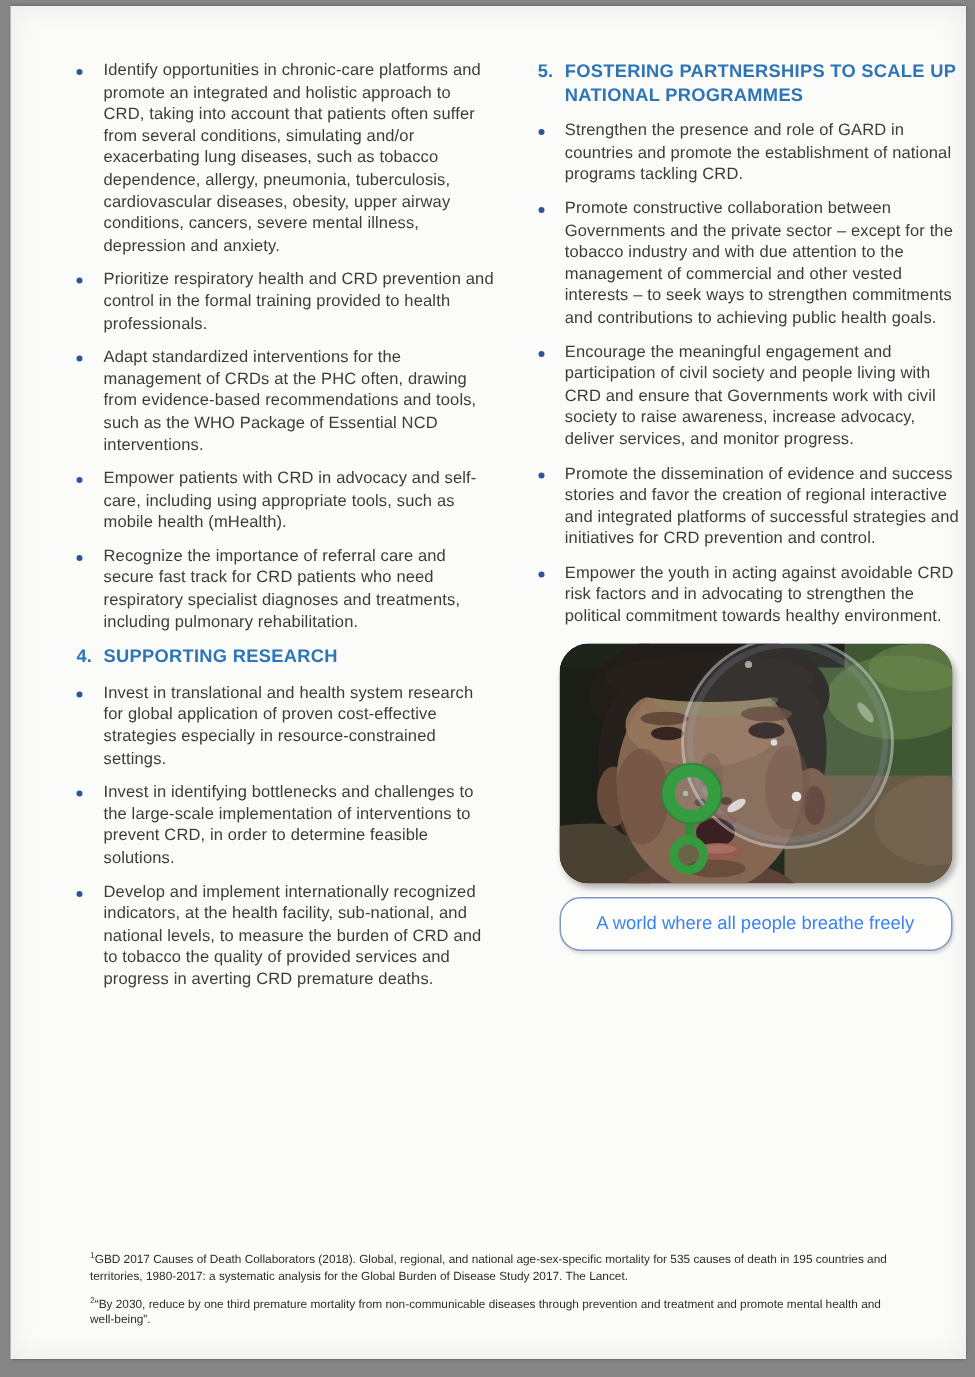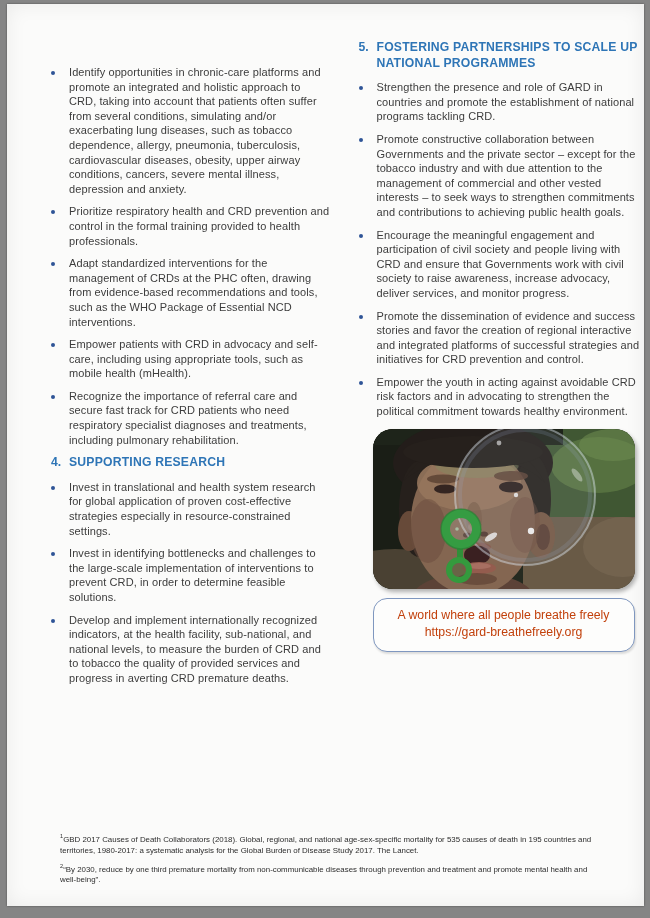--- a/index.html
+++ b/index.html
@@ -16,21 +16,21 @@
     width:637px;height:902px;
     background:#fbfbfa;
     box-shadow:inset 0 0 20px rgba(0,0,0,0.07), 0 0 2px rgba(0,0,0,.4);
   }
   .cols{
     display:flex;
     padding:36px 0 0 38px;
     gap:22px;
   }
   .col{color:#3c3c3c;}
-  .col-left{width:286px;margin-top:25px;}
+  .col-left{width:286px;}
   .col-right{width:292px;}
 
   ul.blist{list-style:none;margin:0;padding:0;}
   ul.blist li{
     display:flex;
     margin:0 0 8px 0;
   }
   .dot{
     flex:none;
     width:4px;height:4px;border-radius:50%;
@@ -65,21 +65,21 @@
   }
   .photo-wrap svg{display:block;}
 
   .caption-box{
     margin:9px 0 0 20px;
     width:248px;
     border:1.4px solid #7f97bf;
     border-radius:14px;
     padding:8px 6px 9px 6px;
     text-align:center;
-    color:#c2410c;
+    color:#3b82f6;
     font-size:12.3px;
     line-height:17.5px;
     background:#fdfdfc;
     box-shadow:1px 2px 2px rgba(0,0,0,0.12);
   }
 
   .footnotes{
     position:absolute;
     left:53px;right:52px;top:831px;
     color:#2d2d2d;
@@ -232,21 +232,20 @@
           <circle cx="88" cy="100" r="20" fill="none" stroke="#27802e" stroke-width="1.5" opacity="0.6"></circle>
           <circle cx="86" cy="141" r="10" fill="#2a5f2d" fill-opacity="0.3" stroke="#33a13a" stroke-width="6"></circle>
           <circle cx="84" cy="100" r="1.8" fill="#bfe8c2" opacity="0.7"></circle>
 
           <rect x="0" y="0" width="262" height="160" fill="#3a4a66" opacity="0.08"></rect>
         </svg>
       </div>
 
       <div class="caption-box">
         <div>A world where all people breathe freely</div>
-        <div>https://gard-breathefreely.org</div>
       </div>
     </div>
   </div>
 
   <div class="footnotes">
     <p><sup>1</sup><span>GBD 2017 Causes of Death Collaborators (2018). Global, regional, and national age-sex-specific mortality for 535 causes of death in 195 countries and territories, 1980-2017: a systematic analysis for the Global Burden of Disease Study 2017. The Lancet.</span></p>
     <p><sup>2</sup><span>“By 2030, reduce by one third premature mortality from non-communicable diseases through prevention and treatment and promote mental health and well-being”.</span></p>
   </div>
 </div>
 

